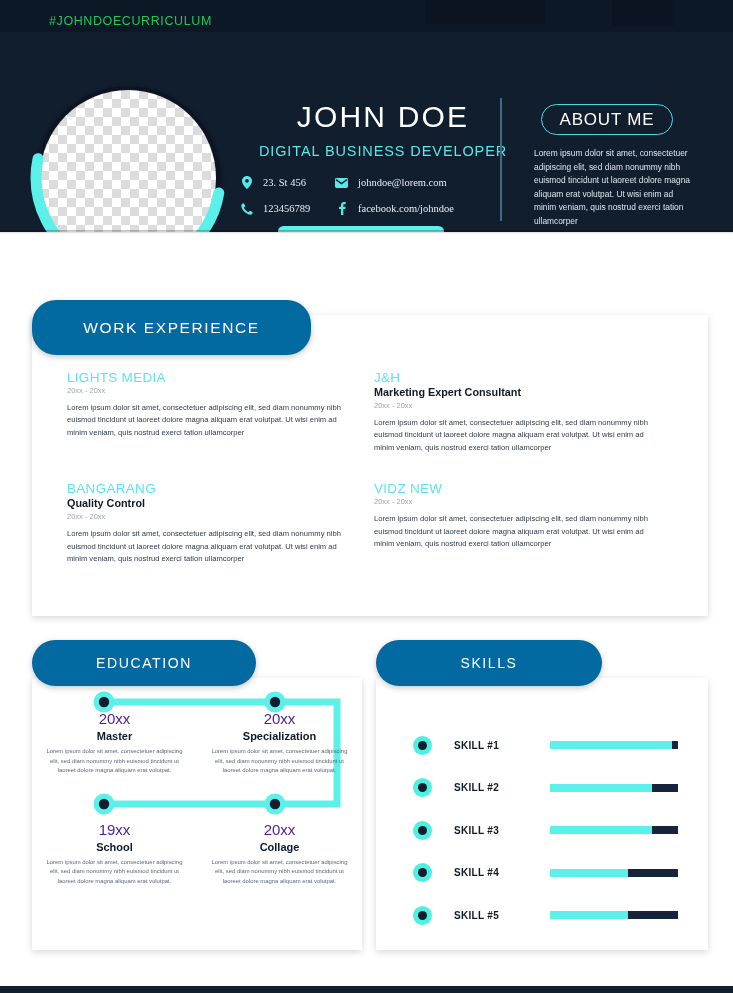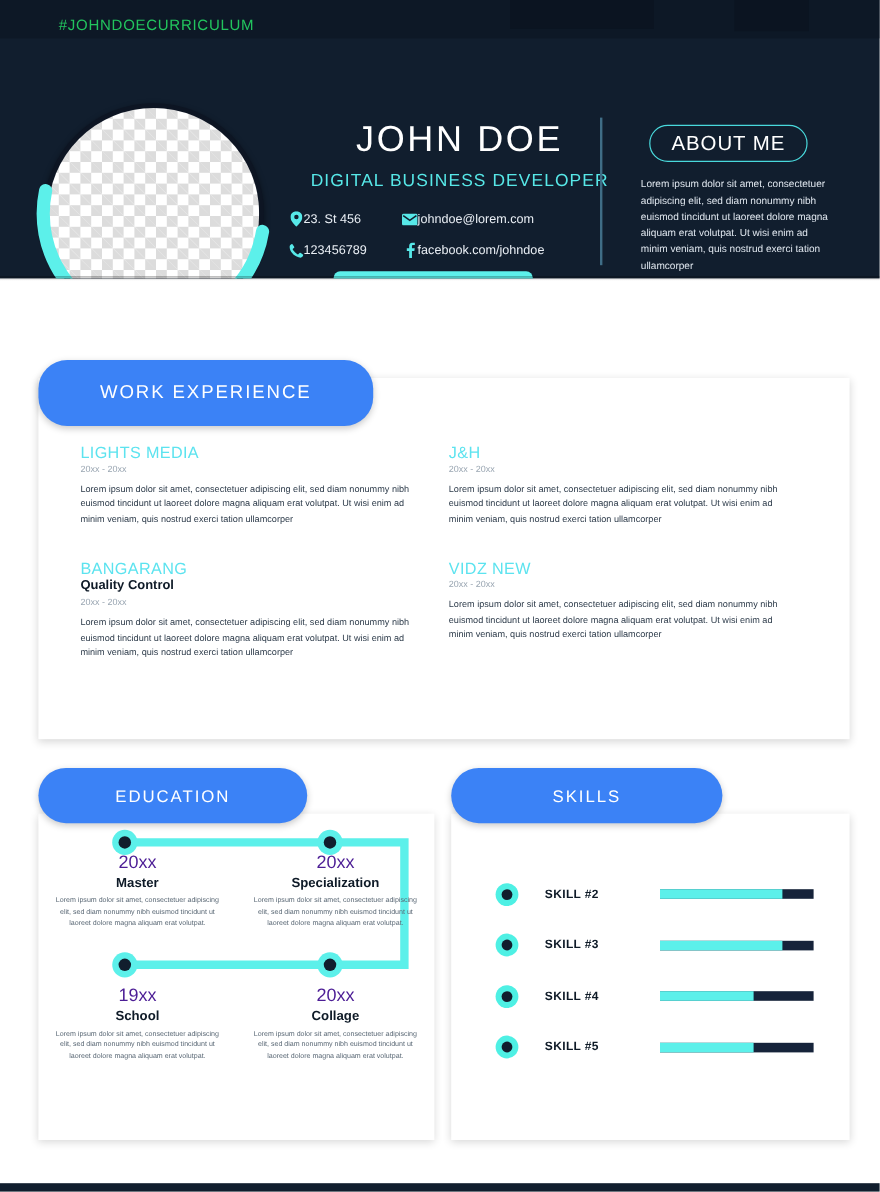--- a/index.html
+++ b/index.html
@@ -118,21 +118,22 @@
     width: 252px;
     display: grid;
     grid-template-columns: 95px 157px;
     grid-row-gap: 13px;
     font-size: 10.5px;
     color: #e9eef4;
   }
   .contact {
     display: flex;
     align-items: center;
-    gap: 0;
+    gap: 10px;
+    font-family: Liberation Serif, serif;
   }
   .contact .ic {
     width: 13px; height: 13px;
     display: inline-flex;
     align-items: center;
     justify-content: center;
     color: #57e8e8;
     flex: 0 0 auto;
   }
   .contact .ic svg { display: block; }
@@ -175,21 +176,21 @@
 
   
   .card {
     position: absolute;
     background: #ffffff;
     box-shadow: 0 2px 7px rgba(0,0,0,0.16);
     padding-left: 28px;
   }
   .pill {
     position: absolute;
-    background: #3b82f6;
+    background: #0369a1;
     border-radius: 24px;
     color: #ffffff;
     display: flex;
     align-items: center;
     justify-content: center;
     letter-spacing: 1.6px;
     font-size: 15.5px;
     font-weight: 400;
     box-shadow: 0 2px 6px rgba(0,0,0,0.22);
     z-index: 5;
@@ -404,20 +405,21 @@
 
 <div class="card" id="work-card">
   <div class="work-grid">
     <div class="job">
       <div class="job-company">LIGHTS MEDIA</div>
       <div class="job-dates">20xx - 20xx</div>
       <div class="job-desc">Lorem ipsum dolor sit amet, consectetuer adipiscing elit, sed diam nonummy nibh euismod tincidunt ut laoreet dolore magna aliquam erat volutpat. Ut wisi enim ad minim veniam, quis nostrud exerci tation ullamcorper</div>
     </div>
     <div class="job">
       <div class="job-company">J&amp;H</div>
+      <div class="job-title">Marketing Expert Consultant</div>
       <div class="job-dates">20xx - 20xx</div>
       <div class="job-desc">Lorem ipsum dolor sit amet, consectetuer adipiscing elit, sed diam nonummy nibh euismod tincidunt ut laoreet dolore magna aliquam erat volutpat. Ut wisi enim ad minim veniam, quis nostrud exerci tation ullamcorper</div>
     </div>
     <div class="job">
       <div class="job-company">BANGARANG</div>
       <div class="job-title">Quality Control</div>
       <div class="job-dates">20xx - 20xx</div>
       <div class="job-desc">Lorem ipsum dolor sit amet, consectetuer adipiscing elit, sed diam nonummy nibh euismod tincidunt ut laoreet dolore magna aliquam erat volutpat. Ut wisi enim ad minim veniam, quis nostrud exerci tation ullamcorper</div>
     </div>
     <div class="job">
@@ -467,20 +469,29 @@
   </div>
 </div>
 <div class="pill" id="edu-pill">EDUCATION</div>
 
 <div class="card" id="skills-card">
   <div class="skills-list">
     <div class="skill-row">
       <span class="skill-dot">
           <i></i>
         </span>
+      <span class="skill-label">SKILL #1</span>
+      <span class="skill-bar">
+          <span style="width: 95%;"></span>
+        </span>
+    </div>
+    <div class="skill-row">
+      <span class="skill-dot">
+          <i></i>
+        </span>
       <span class="skill-label">SKILL #2</span>
       <span class="skill-bar">
           <span style="width: 80%;"></span>
         </span>
     </div>
     <div class="skill-row">
       <span class="skill-dot">
           <i></i>
         </span>
       <span class="skill-label">SKILL #3</span>

